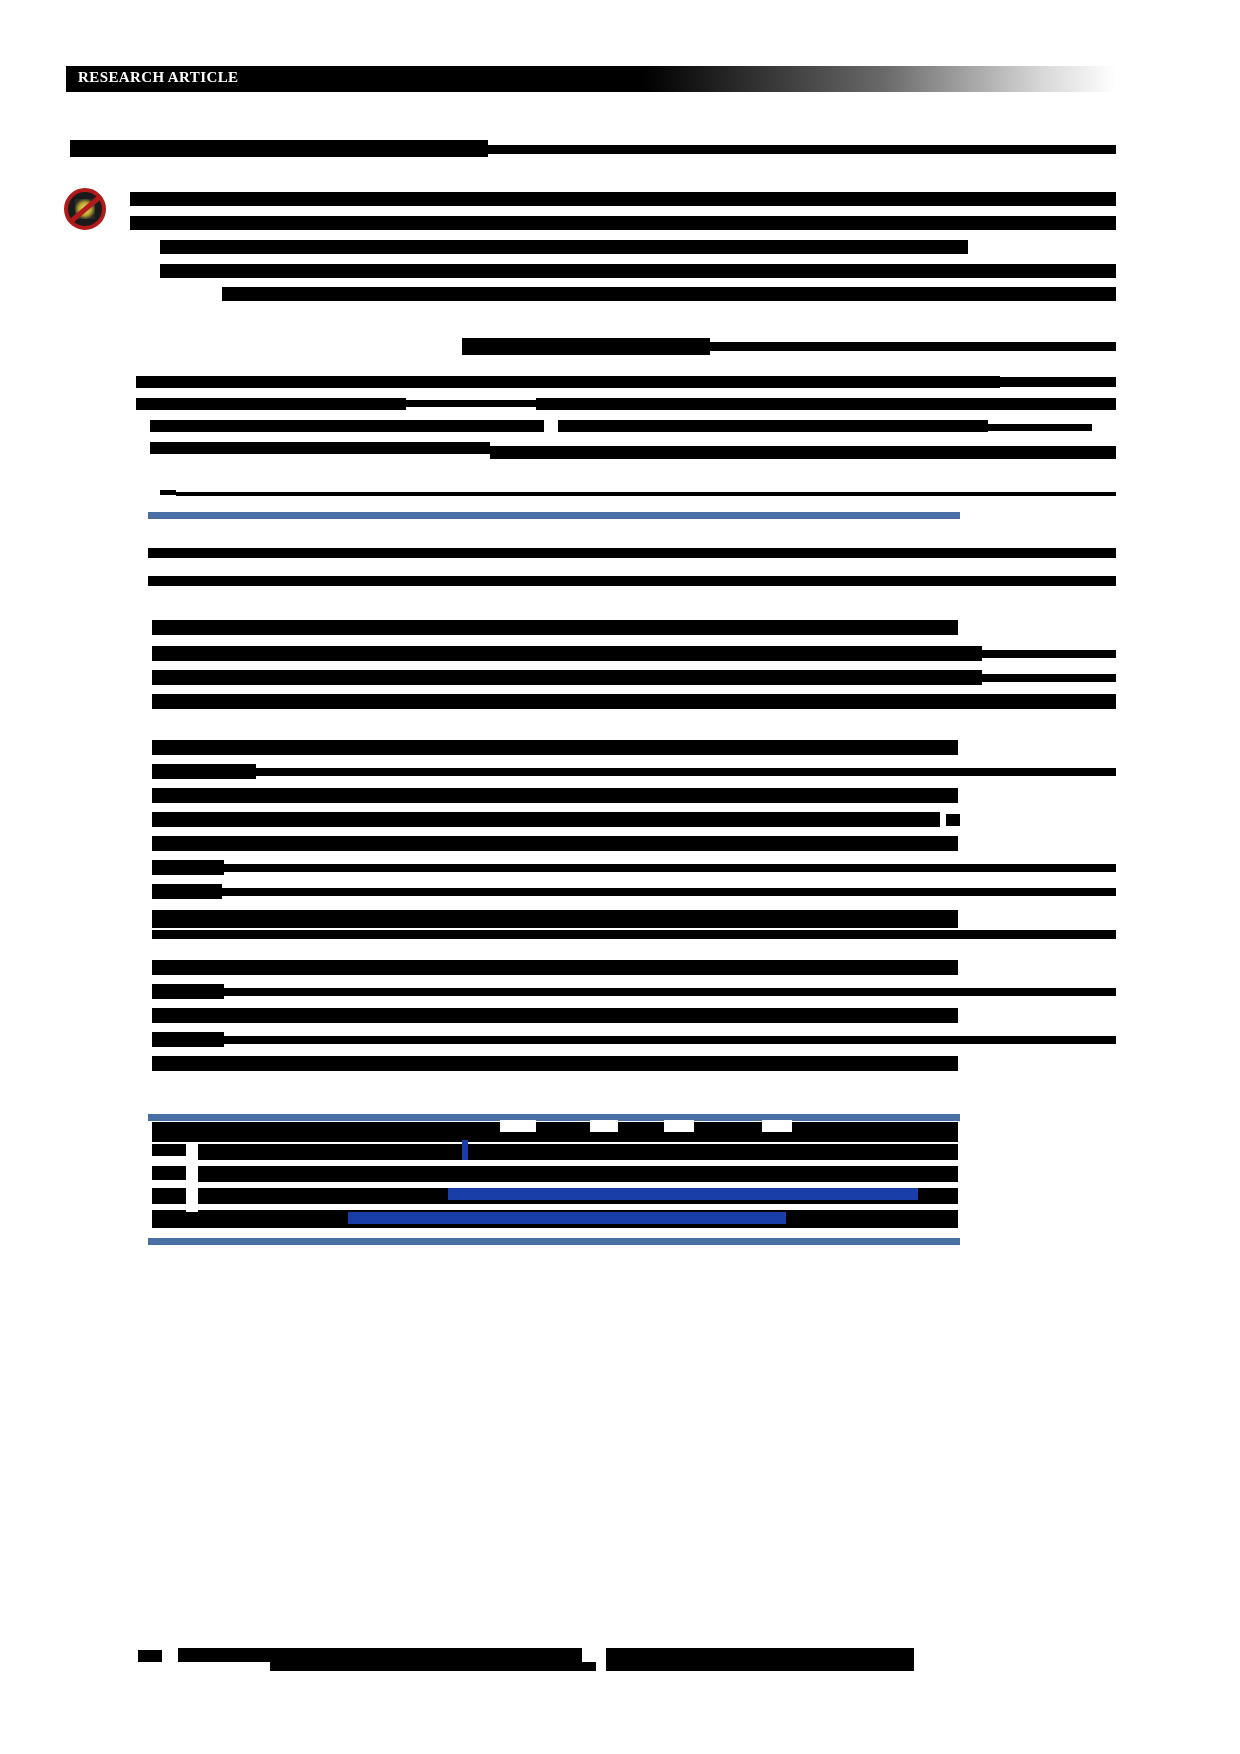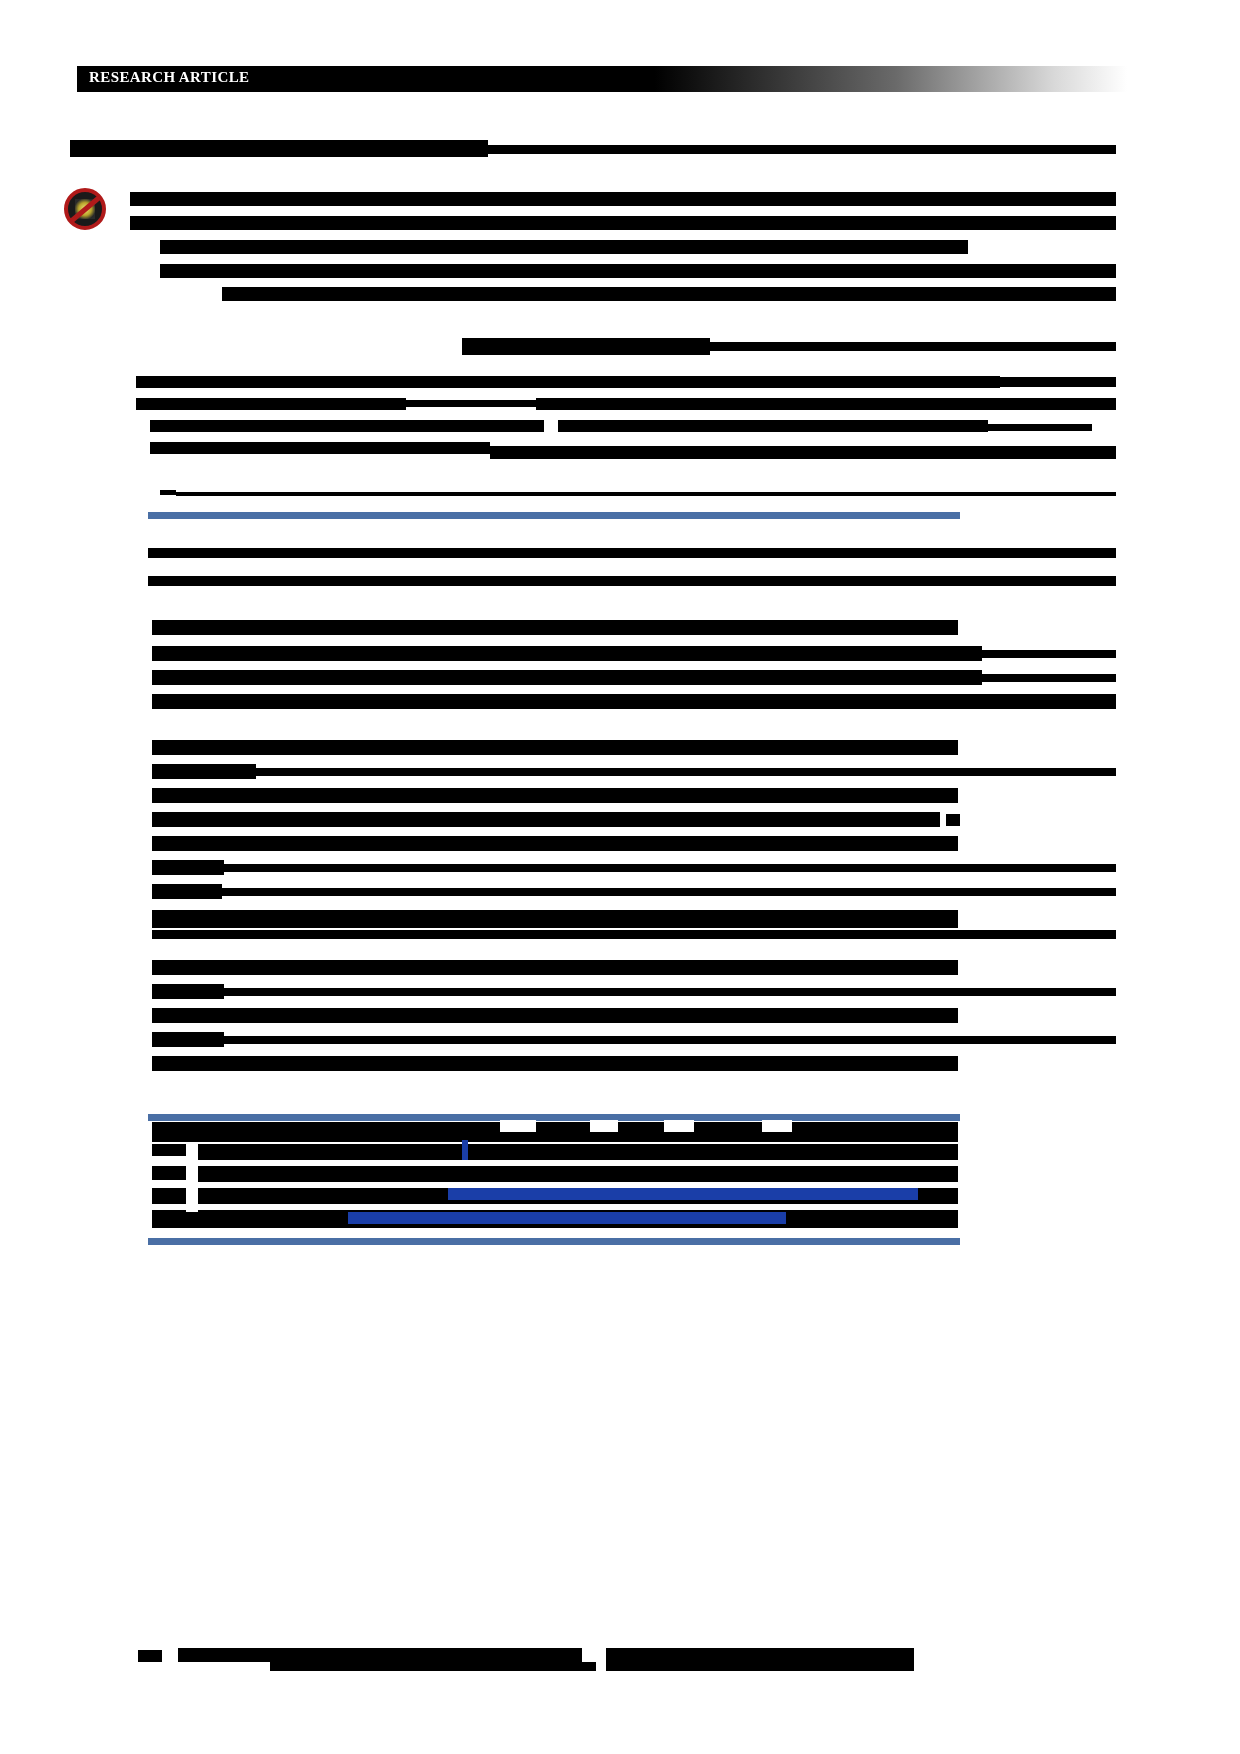--- a/index.html
+++ b/index.html
@@ -24,21 +24,20 @@
   }
 
   
   .header-band {
     position: absolute;
     left: 66px;
     top: 66px;
     width: 1050px;
     height: 26px;
     background: linear-gradient(to right, #000000 0%, #000000 55%, #6a6a6a 78%, #d8d8d8 93%, #ffffff 100%);
-    margin-left: 11px;
   }
   .header-band .label {
     position: absolute;
     left: 12px;
     top: 3px;
     font-family: "Liberation Serif", serif;
     font-weight: bold;
     font-size: 15px;
     letter-spacing: 0.4px;
     color: #ffffff;

